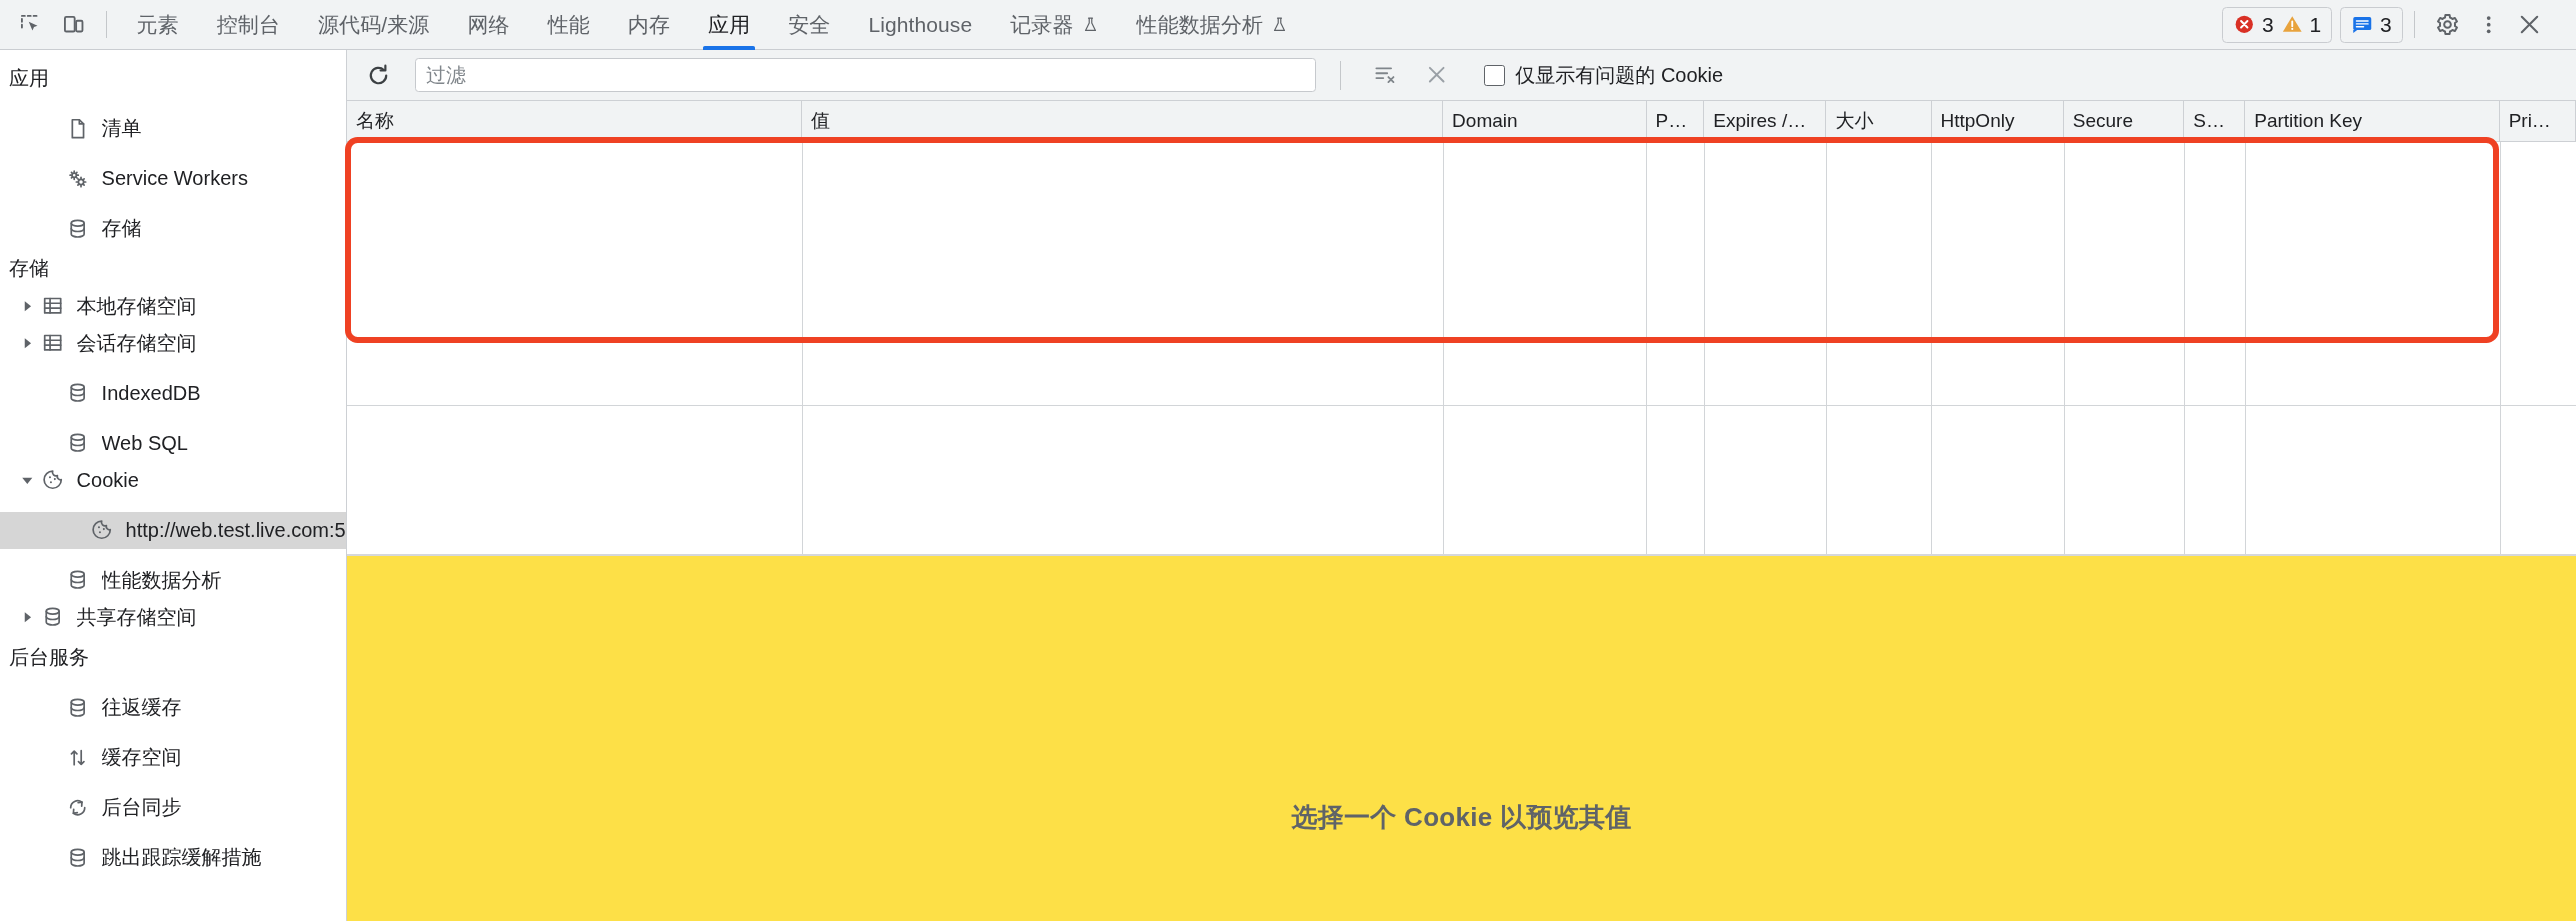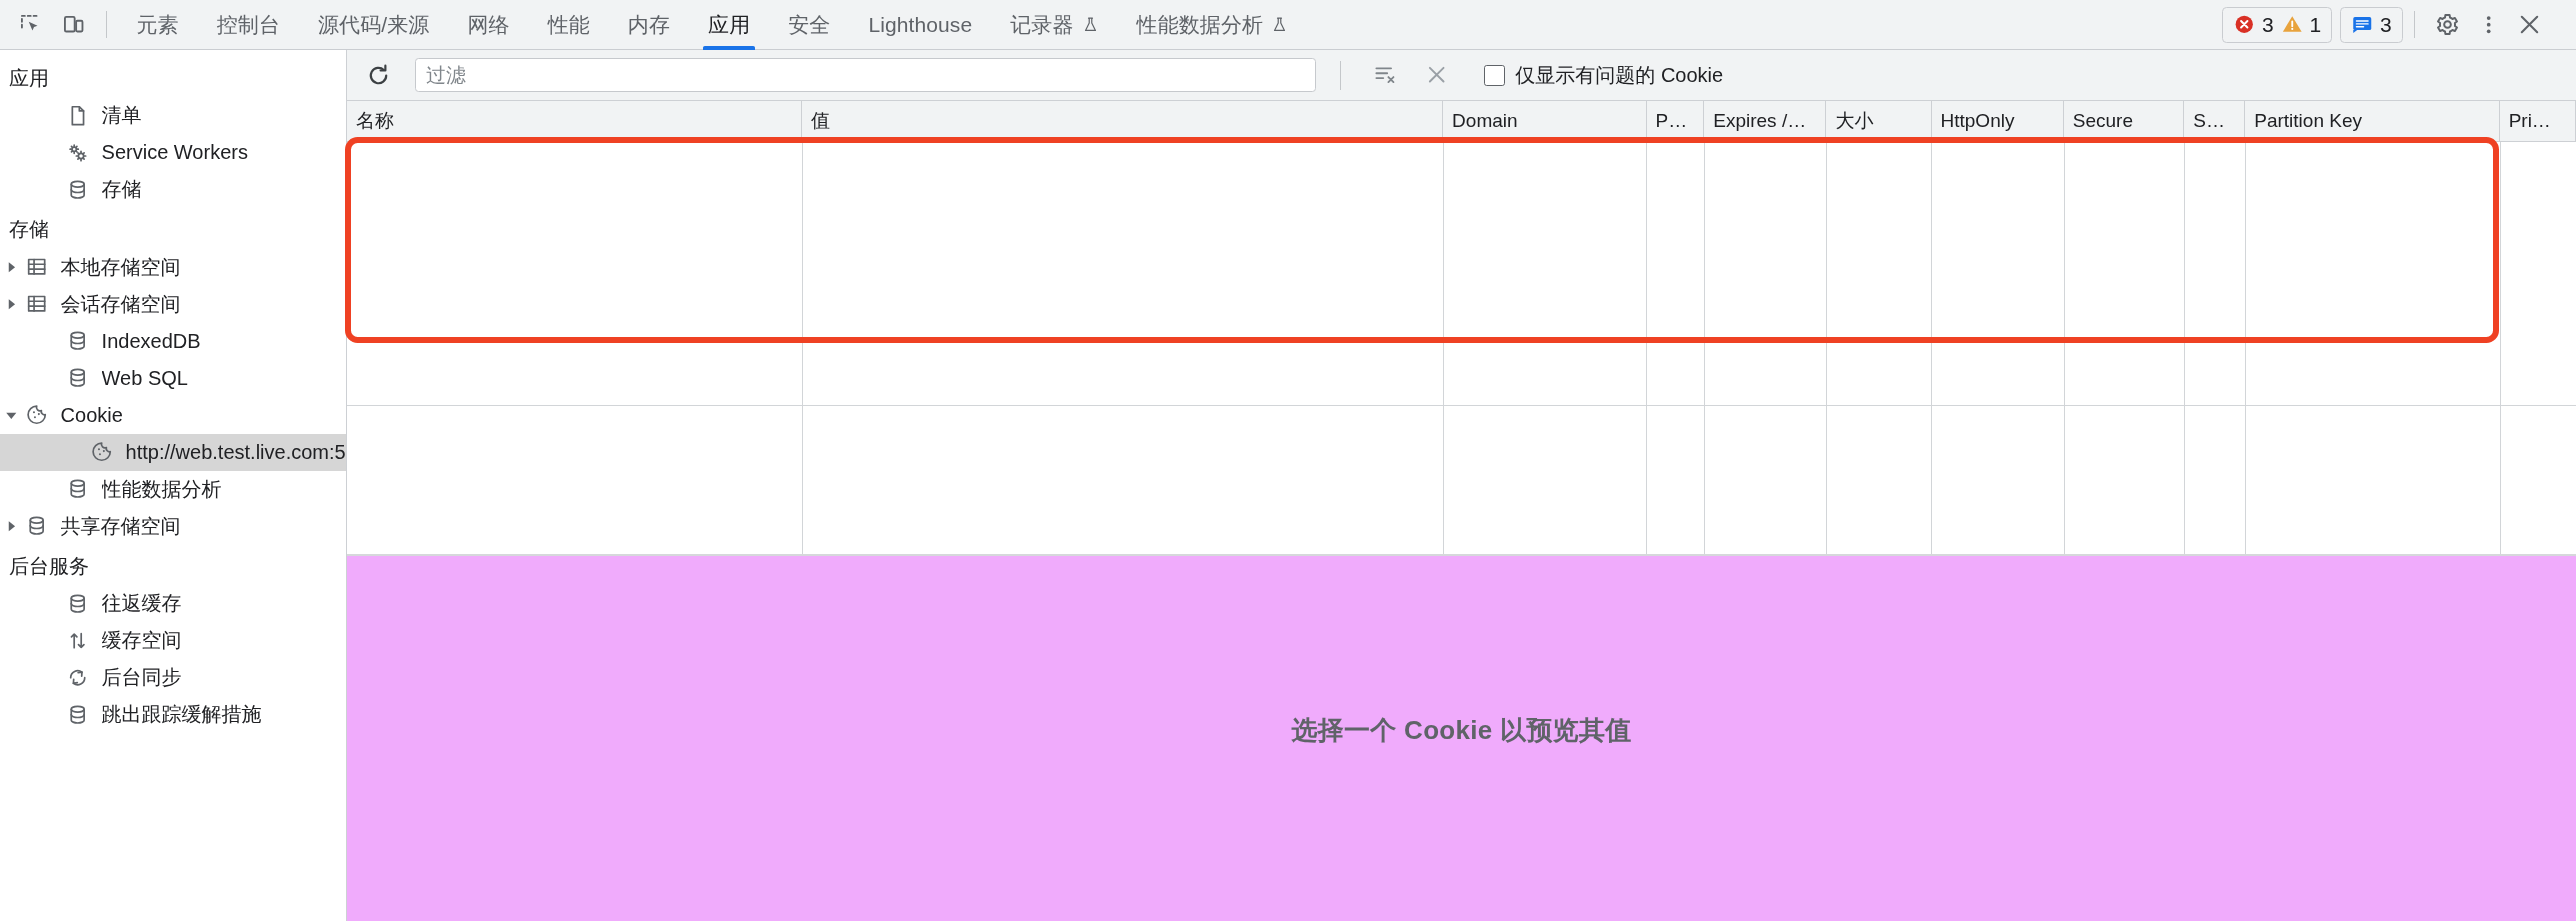--- a/index.html
+++ b/index.html
@@ -104,27 +104,28 @@
   }
   .sb-section-title {
     font-size: 20px;
     color: #202124;
     padding: 9px 0 7.2px 9px;
     line-height: 1.2;
   }
   .sb-item {
     display: flex; align-items: center;
     height: 37px;
+    padding-left: 16px;
     font-size: 20px;
     color: #202124;
     white-space: nowrap;
     box-sizing: border-box;
   }
   .sb-item.selected { background: #d6d6d6; }
-  .sb-item.indent1 { padding-left: 41px; }
+  .sb-item.indent1 { padding-left: 41px; margin-top: 13px; }
   .sb-arrow {
     width: 21.6px; min-width: 21.6px;
     display: flex; align-items: center; justify-content: center;
   }
   .sb-arrow.spacer { visibility: hidden; }
   .sb-icon {
     width: 31px; min-width: 31px;
     display: flex; align-items: center; justify-content: center;
     margin-right: 8px;
   }
@@ -237,22 +238,22 @@
   .row-line {
     position: absolute;
     left: 0; right: 0;
     height: 0.9px;
     background: #d2d5d8;
   }
 
   
   .preview {
     flex: 1 1 auto;
-    display: flex; align-items: flex-start; justify-content: center;
-    background: #f0abfc;
+    display: flex; align-items: center; justify-content: center;
+    background: #fde047;
     min-height: 0;
   }
   .preview-msg {
     margin-top: 157px;
     font-size: 26px;
     font-weight: bold;
     color: #5f6368;
     letter-spacing: 0.3px;
     white-space: nowrap;
   }

